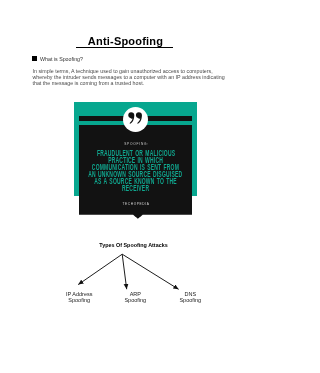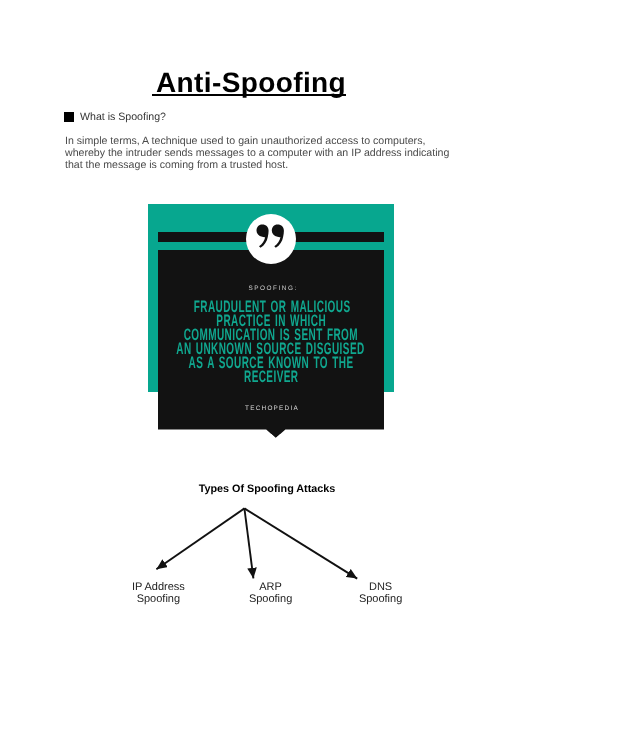--- a/index.html
+++ b/index.html
@@ -18,21 +18,21 @@
 
   }
   .page { position: relative; width: 264px; height: 373px; background:#fff; filter: opacity(1); }
 
   
   .doc-title {
     position: absolute;
     left: 0; right: 0;
     top: 35px;
     text-align: center;
-    font-size: 14px;
+    font-size: 11px;
     font-weight: bold;
     letter-spacing: 0.2px;
     color: #000;
     line-height: 13.4px;
   }
   .doc-title span {
     position: relative;
     left: -6.5px;
   }
   .title-underline {

